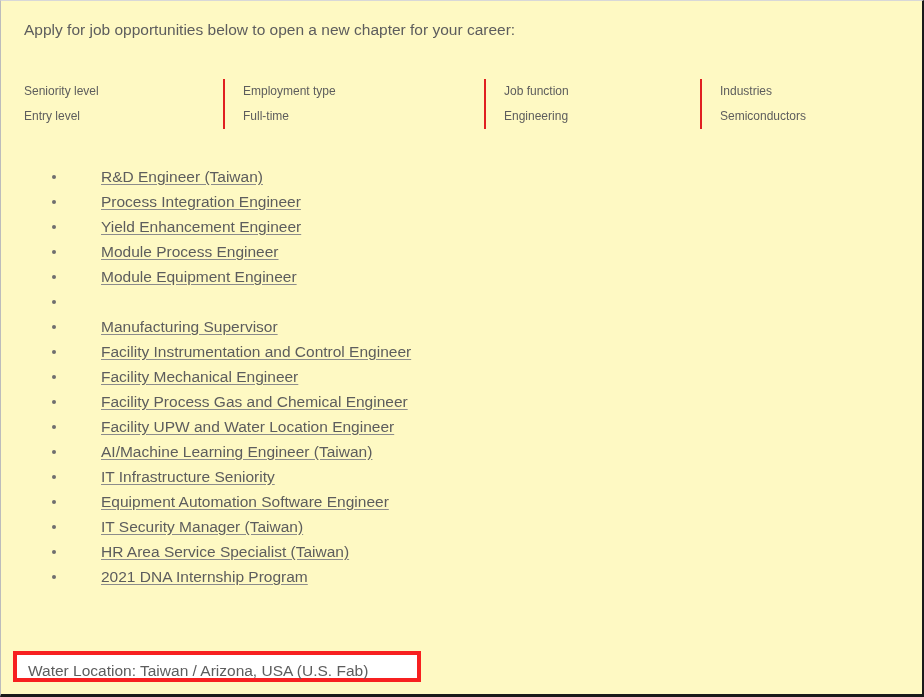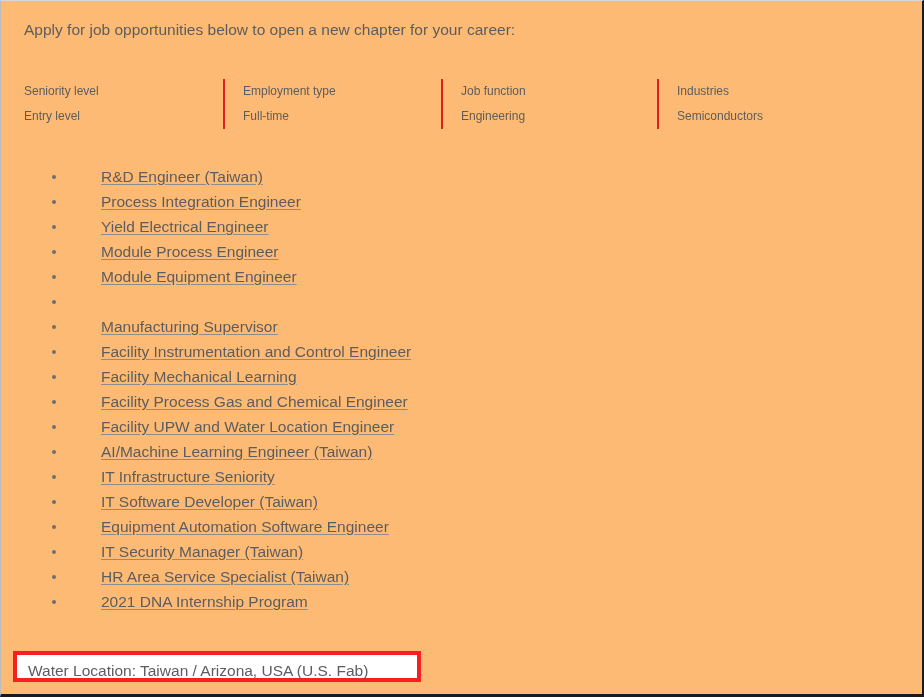--- a/index.html
+++ b/index.html
@@ -7,21 +7,21 @@
     padding: 0;
     background: #ffffff;
   }
   body {
     font-family: "Liberation Sans", sans-serif;
   }
   #page {
     position: relative;
     width: 924px;
     height: 697px;
-    background: #fdba74;
+    background: #fef9c3;
     box-sizing: border-box;
     border-left: 1px solid #bcbcbc;
     border-right: 2px solid #1a1a1a;
     border-top: 1px solid #d8d8d8;
     border-bottom: 3px solid #1a1a1a;
     overflow: hidden;
   }
 
   
   .intro {
@@ -54,21 +54,21 @@
   .facet-label,
   .facet-value {
     font-size: 12px;
     line-height: 25px;
     color: #5d5d5d;
     white-space: nowrap;
   }
 
   
   .facet-0 { width: 199px; }
-  .facet-1 { width: 218px; }
+  .facet-1 { width: 261px; }
   .facet-2 { width: 216px; }
   .facet-3 { width: 200px; }
 
   
   .job-list {
     position: absolute;
     left: 0;
     top: 163px;
     margin: 0;
     padding: 0;
@@ -155,21 +155,21 @@
     <li class="job-item">
       <span class="bullet"></span>
       <a class="job-link">R&amp;D Engineer (Taiwan)</a>
     </li>
     <li class="job-item">
       <span class="bullet"></span>
       <a class="job-link">Process Integration Engineer</a>
     </li>
     <li class="job-item">
       <span class="bullet"></span>
-      <a class="job-link">Yield Electrical Engineer</a>
+      <a class="job-link">Yield Enhancement Engineer</a>
     </li>
     <li class="job-item">
       <span class="bullet"></span>
       <a class="job-link">Module Process Engineer</a>
     </li>
     <li class="job-item">
       <span class="bullet"></span>
       <a class="job-link">Module Equipment Engineer</a>
     </li>
     <li class="job-item">
@@ -178,41 +178,37 @@
     <li class="job-item">
       <span class="bullet"></span>
       <a class="job-link">Manufacturing Supervisor</a>
     </li>
     <li class="job-item">
       <span class="bullet"></span>
       <a class="job-link">Facility Instrumentation and Control Engineer</a>
     </li>
     <li class="job-item">
       <span class="bullet"></span>
-      <a class="job-link">Facility Mechanical Learning</a>
+      <a class="job-link">Facility Mechanical Engineer</a>
     </li>
     <li class="job-item">
       <span class="bullet"></span>
       <a class="job-link">Facility Process Gas and Chemical Engineer</a>
     </li>
     <li class="job-item">
       <span class="bullet"></span>
       <a class="job-link">Facility UPW and Water Location Engineer</a>
     </li>
     <li class="job-item">
       <span class="bullet"></span>
       <a class="job-link">AI/Machine Learning Engineer (Taiwan)</a>
     </li>
     <li class="job-item">
       <span class="bullet"></span>
       <a class="job-link">IT Infrastructure Seniority</a>
-    </li>
-    <li class="job-item">
-      <span class="bullet"></span>
-      <a class="job-link">IT Software Developer (Taiwan)</a>
     </li>
     <li class="job-item">
       <span class="bullet"></span>
       <a class="job-link">Equipment Automation Software Engineer</a>
     </li>
     <li class="job-item">
       <span class="bullet"></span>
       <a class="job-link">IT Security Manager (Taiwan)</a>
     </li>
     <li class="job-item">

